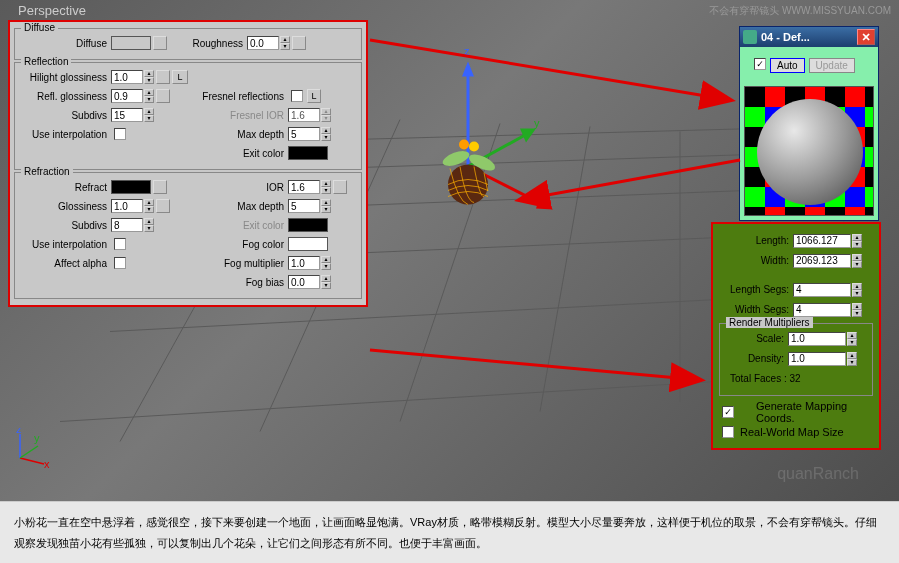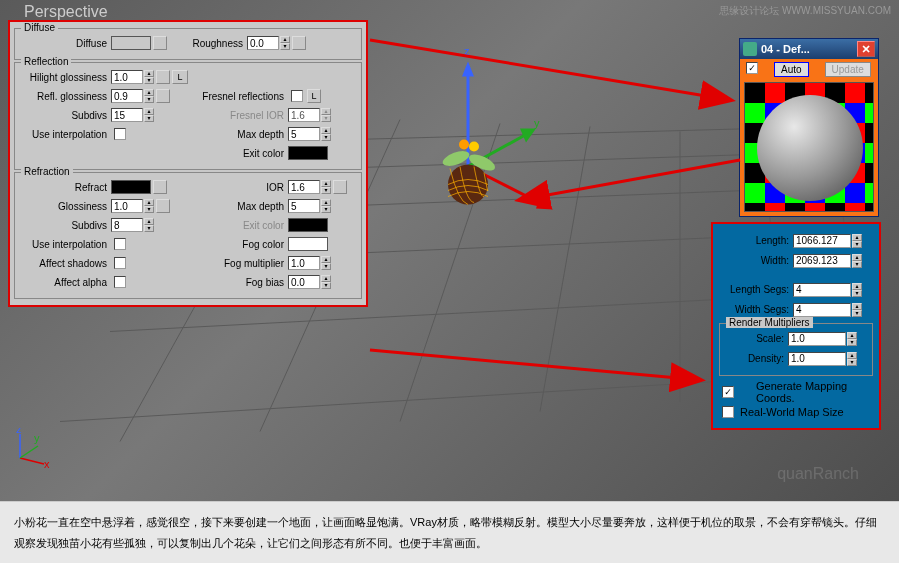--- a/index.html
+++ b/index.html
@@ -1,20 +1,20 @@
 <!DOCTYPE html>
 <html><head>
 <meta charset="utf-8">
 <style>
 * { box-sizing: border-box; margin: 0; padding: 0; font-family: "Microsoft Sans Serif", Arial, sans-serif; font-size: 11px; }
 body { width: 899px; height: 563px; background: #464646; position: relative; overflow: hidden; }
 
 
 .viewport { position: absolute; top: 0; left: 0; right: 0; bottom: 0; background: linear-gradient(135deg, #5a5a5a 0%, #787878 40%, #4a4a4a 100%); }
-.vp-label { position: absolute; top: 3px; left: 24px; color: #ccc; font-size: 16px; }
+.vp-label { position: absolute; top: 3px; left: 18px; color: #ccc; font-size: 13px; }
 .grid-floor { position: absolute; top: 0; left: 0; right: 0; bottom: 90px; }
 .grid-floor svg { width: 100%; height: 100%; }
 .axis-indicator { position: absolute; bottom: 95px; left: 10px; width: 40px; height: 40px; }
 .watermark-top { position: absolute; top: 4px; right: 8px; color: #999; font-size: 10px; }
 
 
 .mat-panel { position: absolute; top: 20px; left: 8px; width: 360px; background: #c8c8c8; border: 2px solid #d00; padding: 4px; }
 .group { border: 1px solid #888; margin: 2px 0; padding: 4px 6px 6px; position: relative; }
 .group-title { position: absolute; top: -7px; left: 6px; background: #c8c8c8; padding: 0 3px; font-size: 10px; }
 .row { display: flex; align-items: center; height: 18px; margin: 1px 0; }
@@ -29,37 +29,37 @@
 .spinner.wide input { width: 58px; }
 .spin-btns { display: flex; flex-direction: column; margin-left: 1px; }
 .spin-btns span { width: 10px; height: 7px; background: #c8c8c8; border: 1px outset #ddd; font-size: 6px; line-height: 5px; text-align: center; }
 .chk { width: 12px; height: 12px; border: 1px inset #999; background: #fff; display: inline-block; margin-left: 3px; flex-shrink: 0; }
 .chk.checked::after { content: "✓"; font-size: 9px; line-height: 10px; display: block; text-align: center; }
 .half { display: flex; }
 .half > div { flex: 1; }
 .disabled { color: #888; }
 
 
-.mat-preview { position: absolute; top: 38px; right: 20px; width: 140px; background: #f97316; border: 1px solid #0a246a; }
+.mat-preview { position: absolute; top: 26px; right: 20px; width: 140px; background: #86efac; border: 1px solid #0a246a; }
 .title-bar { background: linear-gradient(#3b6ea5, #1c3e6e); color: #fff; height: 20px; display: flex; align-items: center; padding: 0 3px; font-weight: bold; font-size: 11px; }
 .title-bar .icon { width: 14px; height: 14px; background: #4a8; border-radius: 2px; margin-right: 4px; }
 .close-btn { margin-left: auto; width: 18px; height: 16px; background: #e04030; color: #fff; text-align: center; line-height: 14px; font-weight: bold; border: 1px outset #f88; }
-.preview-toolbar { display: flex; padding: 3px; gap: 16px; }
+.preview-toolbar { display: flex; padding: 11px; gap: 4px; }
 .tb-btn { border: 1px solid #888; background: #ddd; padding: 1px 6px; font-size: 10px; }
 .tb-btn.active { border: 1px solid #00f; }
 .tb-btn.disabled { color: #999; text-align: right; }
 .sphere-preview { width: 130px; height: 130px; margin: 2px auto 4px; border: 1px solid #555; background: #000; position: relative; }
 .checker-bg { position: absolute; inset: 0; background:
   repeating-conic-gradient(from 0deg, #f00 0 25%, #00f 25% 50%, #0f0 50% 75%, #000 75% 100%);
   background-size: 40px 40px; }
 .sphere { position: absolute; top: 12px; left: 12px; width: 106px; height: 106px; border-radius: 50%;
   background: radial-gradient(circle at 35% 30%, #e8e8e8, #999 50%, #555 90%); }
 
 
-.plane-panel { position: absolute; top: 222px; right: 18px; width: 170px; background: #0369a1; border: 2px solid #d00; padding: 6px; }
+.plane-panel { position: absolute; top: 222px; right: 18px; width: 170px; background: #4d7c0f; border: 2px solid #d00; padding: 6px; }
 .plane-panel .row { height: 19px; }
 .plane-panel .lbl { width: 74px; }
 
 
 .arrow { position: absolute; pointer-events: none; }
 
 
 .caption { position: absolute; bottom: 0; left: 0; right: 0; background: #e8e8e8; padding: 10px 14px; font-size: 12px; line-height: 1.7; border-top: 1px solid #ccc; }
 .logo { position: absolute; right: 12px; bottom: 6px; font-weight: bold; font-style: italic; font-size: 18px; }
 .logo .n1 { color: #ff7a00; }
@@ -104,21 +104,21 @@
         <ellipse cx="14" cy="-14" rx="14" ry="6" fill="#8fc96a" transform="rotate(25 14 -14)"></ellipse>
         <circle cx="0" cy="8" r="20" fill="#5a2810"></circle>
         <path d="M-20 8 Q0 -2 20 8 M-20 14 Q0 4 20 14 M-20 20 Q0 10 20 20" stroke="#ffb000" stroke-width="0.7" fill="none"></path>
         <path d="M-18 -8 Q-10 25 0 28 M-8 -10 Q-2 25 6 26 M6 -10 Q12 22 16 20 M16 -4 Q20 18 20 14" stroke="#ffb000" stroke-width="0.7" fill="none"></path>
         <circle cx="-4" cy="-32" r="5" fill="#ff9c00"></circle>
           <circle cx="6" cy="-30" r="5" fill="#ffcc00"></circle>
       </g>
     </svg>
   </div>
   <span class="vp-label">Perspective</span>
-  <span class="watermark-top">思缘设计论坛  WWW.MISSYUAN.COM</span>
+  <span class="watermark-top">不会有穿帮镜头  WWW.MISSYUAN.COM</span>
   <span class="ghost">quanRanch</span>
   <div class="axis-indicator">
     <svg viewBox="0 0 40 40">
       <line x1="10" y1="30" x2="10" y2="6" stroke="#3863ff" stroke-width="1.5"></line>
         <text x="6" y="5" fill="#3863ff" font-size="8">z</text>
       <line x1="10" y1="30" x2="34" y2="36" stroke="#d00" stroke-width="1.5"></line>
         <text x="34" y="40" fill="#d00" font-size="8">x</text>
       <line x1="10" y1="30" x2="28" y2="18" stroke="#2a2" stroke-width="1.5"></line>
         <text x="24" y="14" fill="#2a2" font-size="8">y</text>
     </svg>
@@ -250,24 +250,20 @@
                 <span>▴</span>
                 <span>▾</span>
               </span>
             </span>
           </div>
         <div class="row">
             <span class="lbl" style="width:90px">Use interpolation</span>
             <span class="chk"></span>
           </div>
         <div class="row">
-            <span class="lbl" style="width:90px">Affect shadows</span>
-            <span class="chk"></span>
-          </div>
-        <div class="row">
             <span class="lbl" style="width:90px">Affect alpha</span>
             <span class="chk"></span>
           </div>
       </div>
       <div>
         <div class="row">
             <span class="lbl" style="width:100px">IOR</span>
             <span class="spinner">
               <input value="1.6" style="">
               <span class="spin-btns">
@@ -394,20 +390,23 @@
     <div class="row">
         <span class="lbl" style="width:62px">Density:</span>
         <span class="spinner wide">
           <input value="1.0" style="">
           <span class="spin-btns">
             <span>▴</span>
             <span>▾</span>
           </span>
         </span>
       </div>
+    <div class="row">
+        <span class="lbl" style="width:auto;text-align:left;padding-left:4px">Total Faces : 32</span>
+      </div>
   </div>
   <div class="row" style="margin-top:6px">
       <span class="chk checked"></span>
       <span style="padding-left:22px">Generate Mapping Coords.</span>
     </div>
   <div class="row">
       <span class="chk"></span>
       <span style="padding-left:6px">Real-World Map Size</span>
     </div>
 </div>

